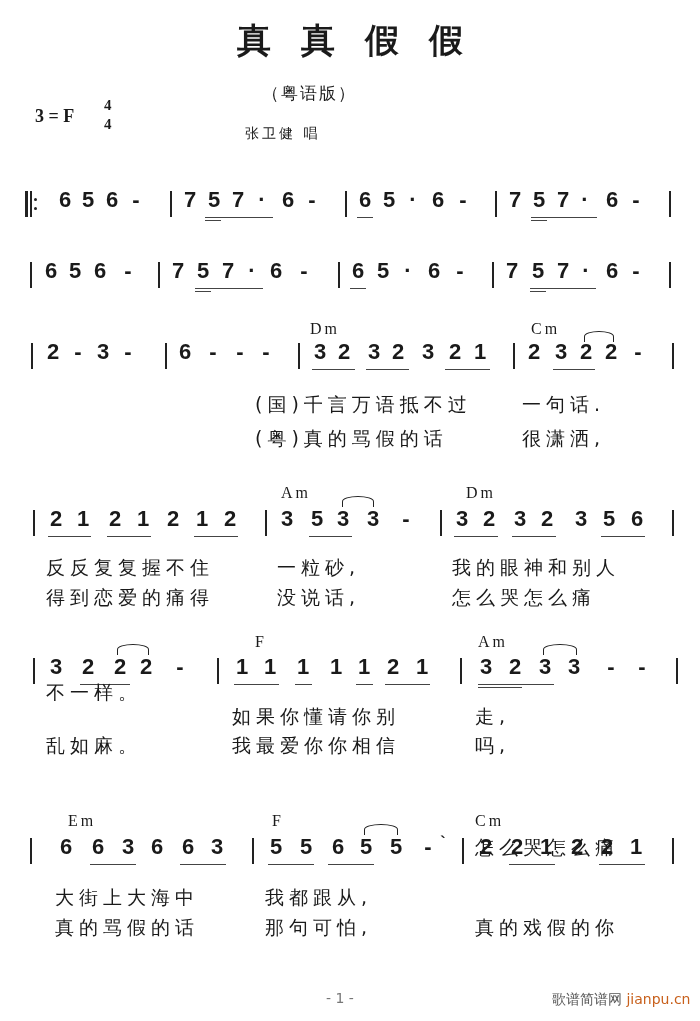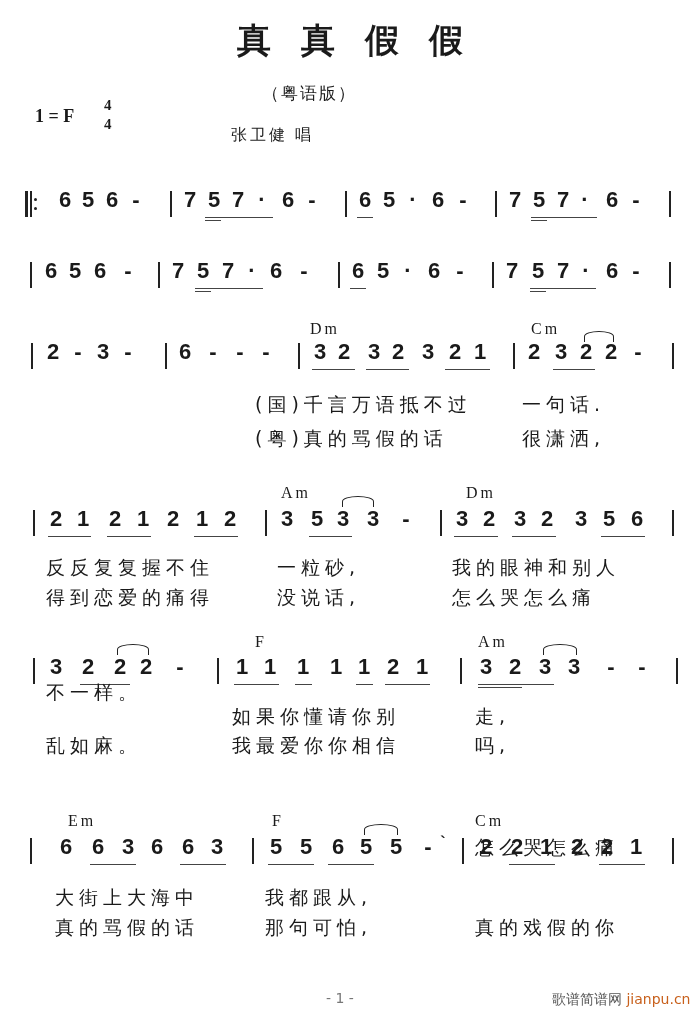--- a/index.html
+++ b/index.html
@@ -1,21 +1,21 @@
 <!DOCTYPE html>
 <html><head>
 <meta charset="utf-8">
 <style>
   html, body { margin:0; padding:0; background:#ffffff; }
   body { width:700px; height:1021px; position:relative; overflow:hidden; color:#1a1a1a;
          font-family:"DejaVu Sans", sans-serif; }
   .title { position:absolute; top:18px; left:0; width:700px; text-align:center;
            font-size:34px; font-weight:bold; letter-spacing:30px; padding-left:30px; box-sizing:border-box; }
   .subtitle { position:absolute; top:82px; left:262px; font-size:17px; letter-spacing:2px; }
-  .singer { position:absolute; top:125px; left:231px; font-size:16px; letter-spacing:3px;font-family:Liberation Serif, serif; }
+  .singer { position:absolute; top:125px; left:245px; font-size:14px; letter-spacing:3px; }
   .key { position:absolute; top:106px; left:35px; font-family:"Liberation Serif", serif; font-size:18px; font-weight:bold; }
   .time { position:absolute; left:104px; top:96px; font-family:"Liberation Serif", serif; font-weight:bold; font-size:15px; line-height:19px; text-align:center; }
   .row { position:absolute; left:0; width:700px; height:40px; }
   .bar { position:absolute; top:6px; width:1.5px; height:26px; background:#222; }
   .rep { position:absolute; top:6px; width:10px; height:26px; }
   .rep .t1 { position:absolute; left:0; top:0; width:3px; height:26px; background:#222; }
   .rep .t2 { position:absolute; left:5px; top:0; width:1.5px; height:26px; background:#222; }
   .rep .d1 { position:absolute; left:9px; top:7px; width:3px; height:3px; background:#222; border-radius:2px; }
   .rep .d2 { position:absolute; left:9px; top:16px; width:3px; height:3px; background:#222; border-radius:2px; }
   .n { position:absolute; top:2px; font-family:"Liberation Sans", sans-serif; font-size:22px; font-weight:bold; width:16px; text-align:center; }
@@ -25,21 +25,21 @@
   .lyr { position:absolute; font-size:19px; letter-spacing:5px; white-space:pre; }
   .pg { position:absolute; top:990px; left:326px; font-size:14px; color:#777; }
   .wm { position:absolute; top:991px; left:552px; font-size:14px; color:#555; }
   .wm span.u { color:#c8601c;text-align:center; }
 </style>
 </head>
 <body>
 
 <div class="title">真真假假</div>
 <div class="subtitle">（粤语版）</div>
-<div class="key">1 = F</div>
+<div class="key">3 = F</div>
 <div class="time">
   <div>4</div>
   <div>4</div>
 </div>
 <div class="singer">张卫健  唱</div>
 
 <div class="row" style="top:185px;">
   <div class="rep" style="left:25px;">
       <div class="t1"></div>
       <div class="t2"></div>

